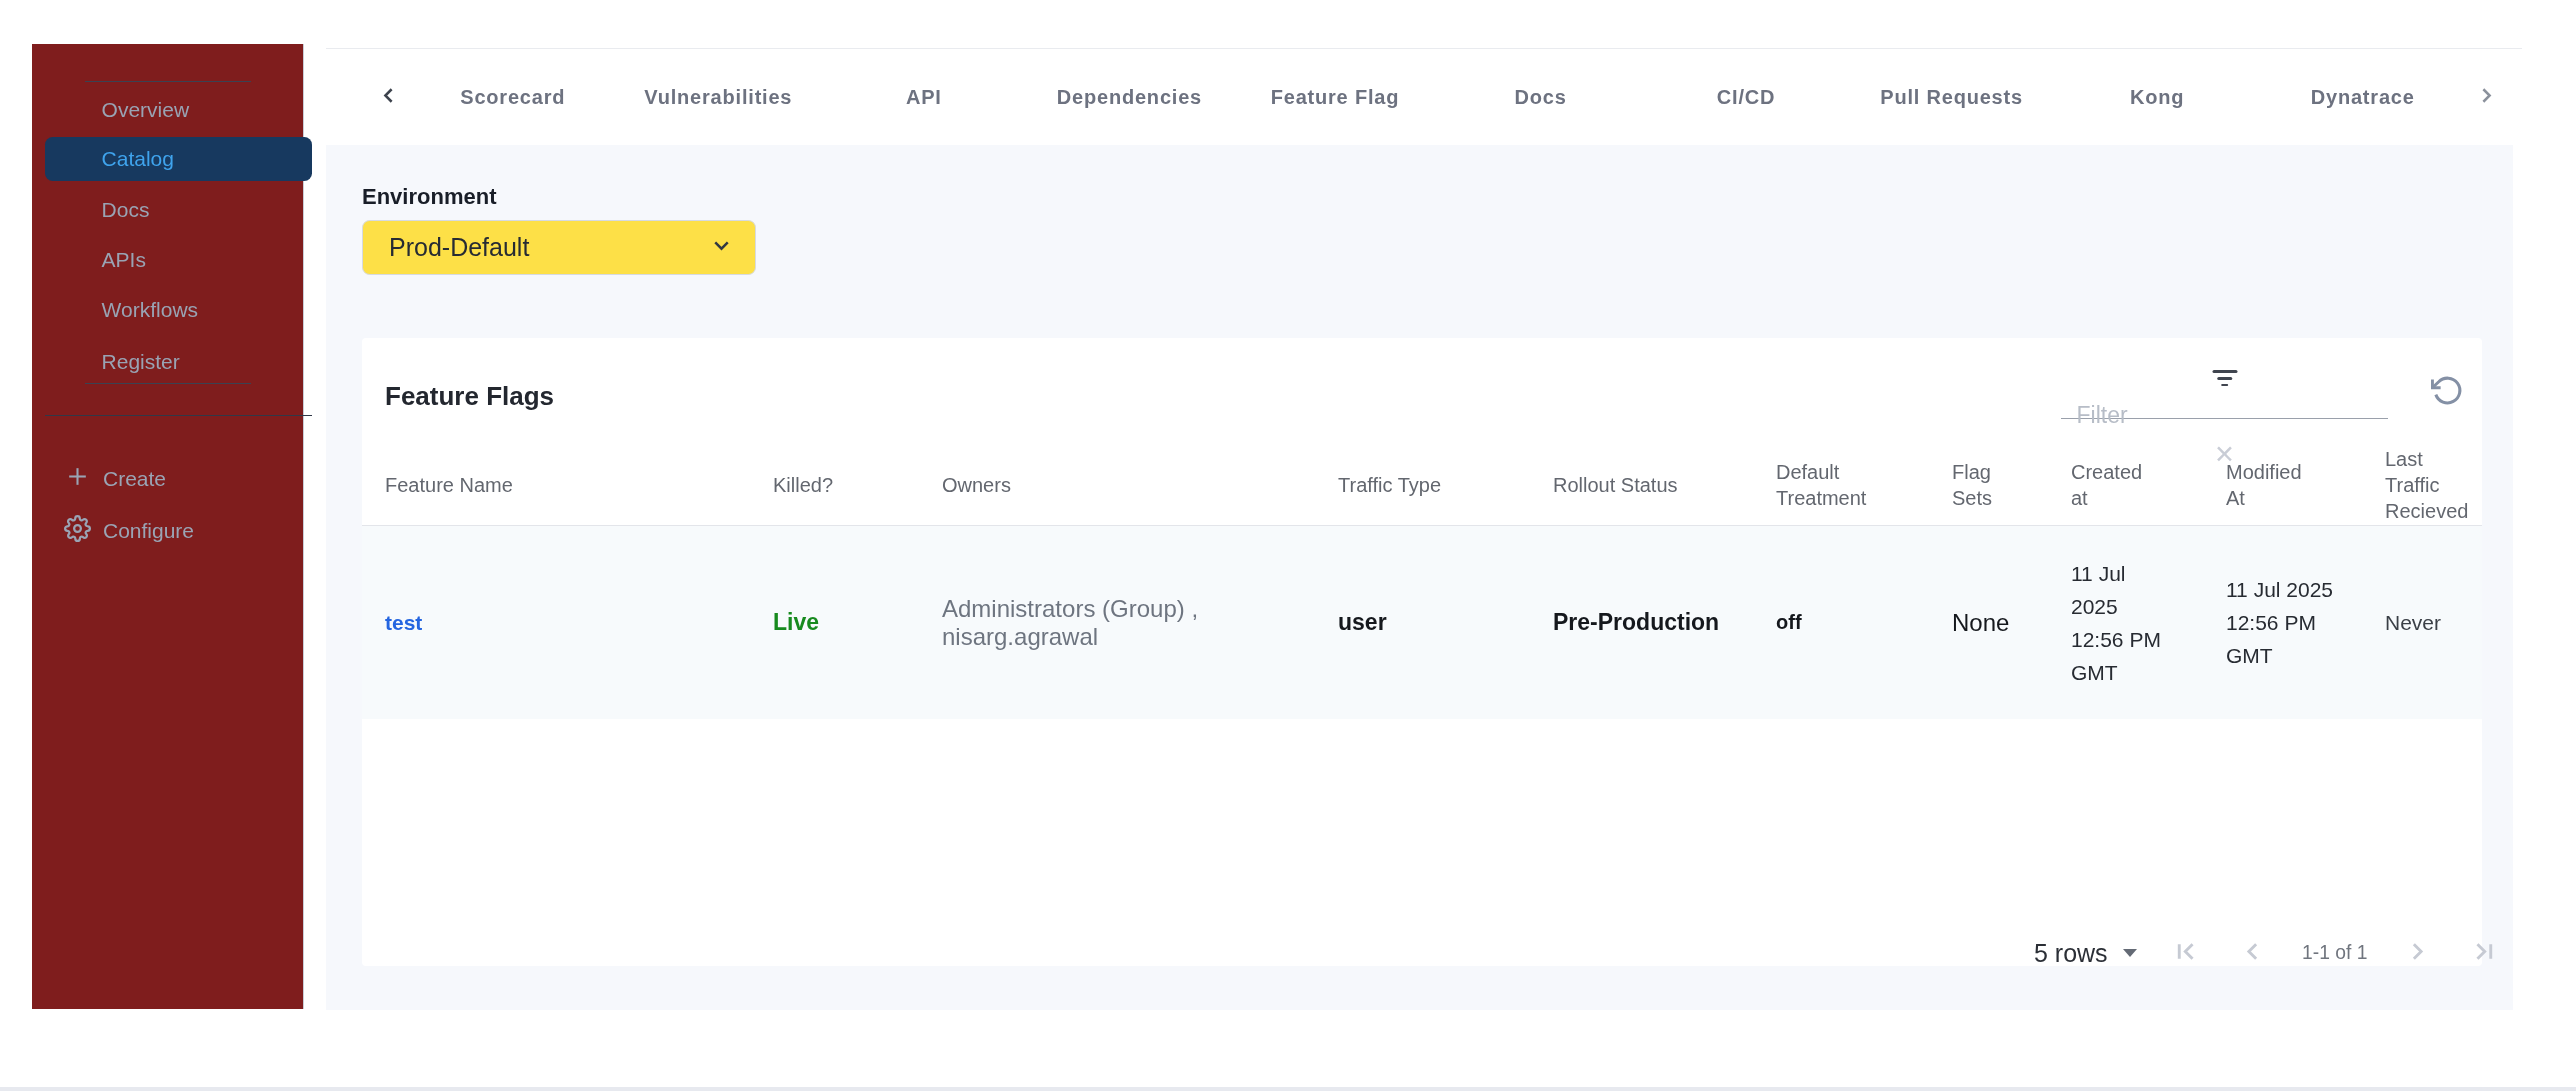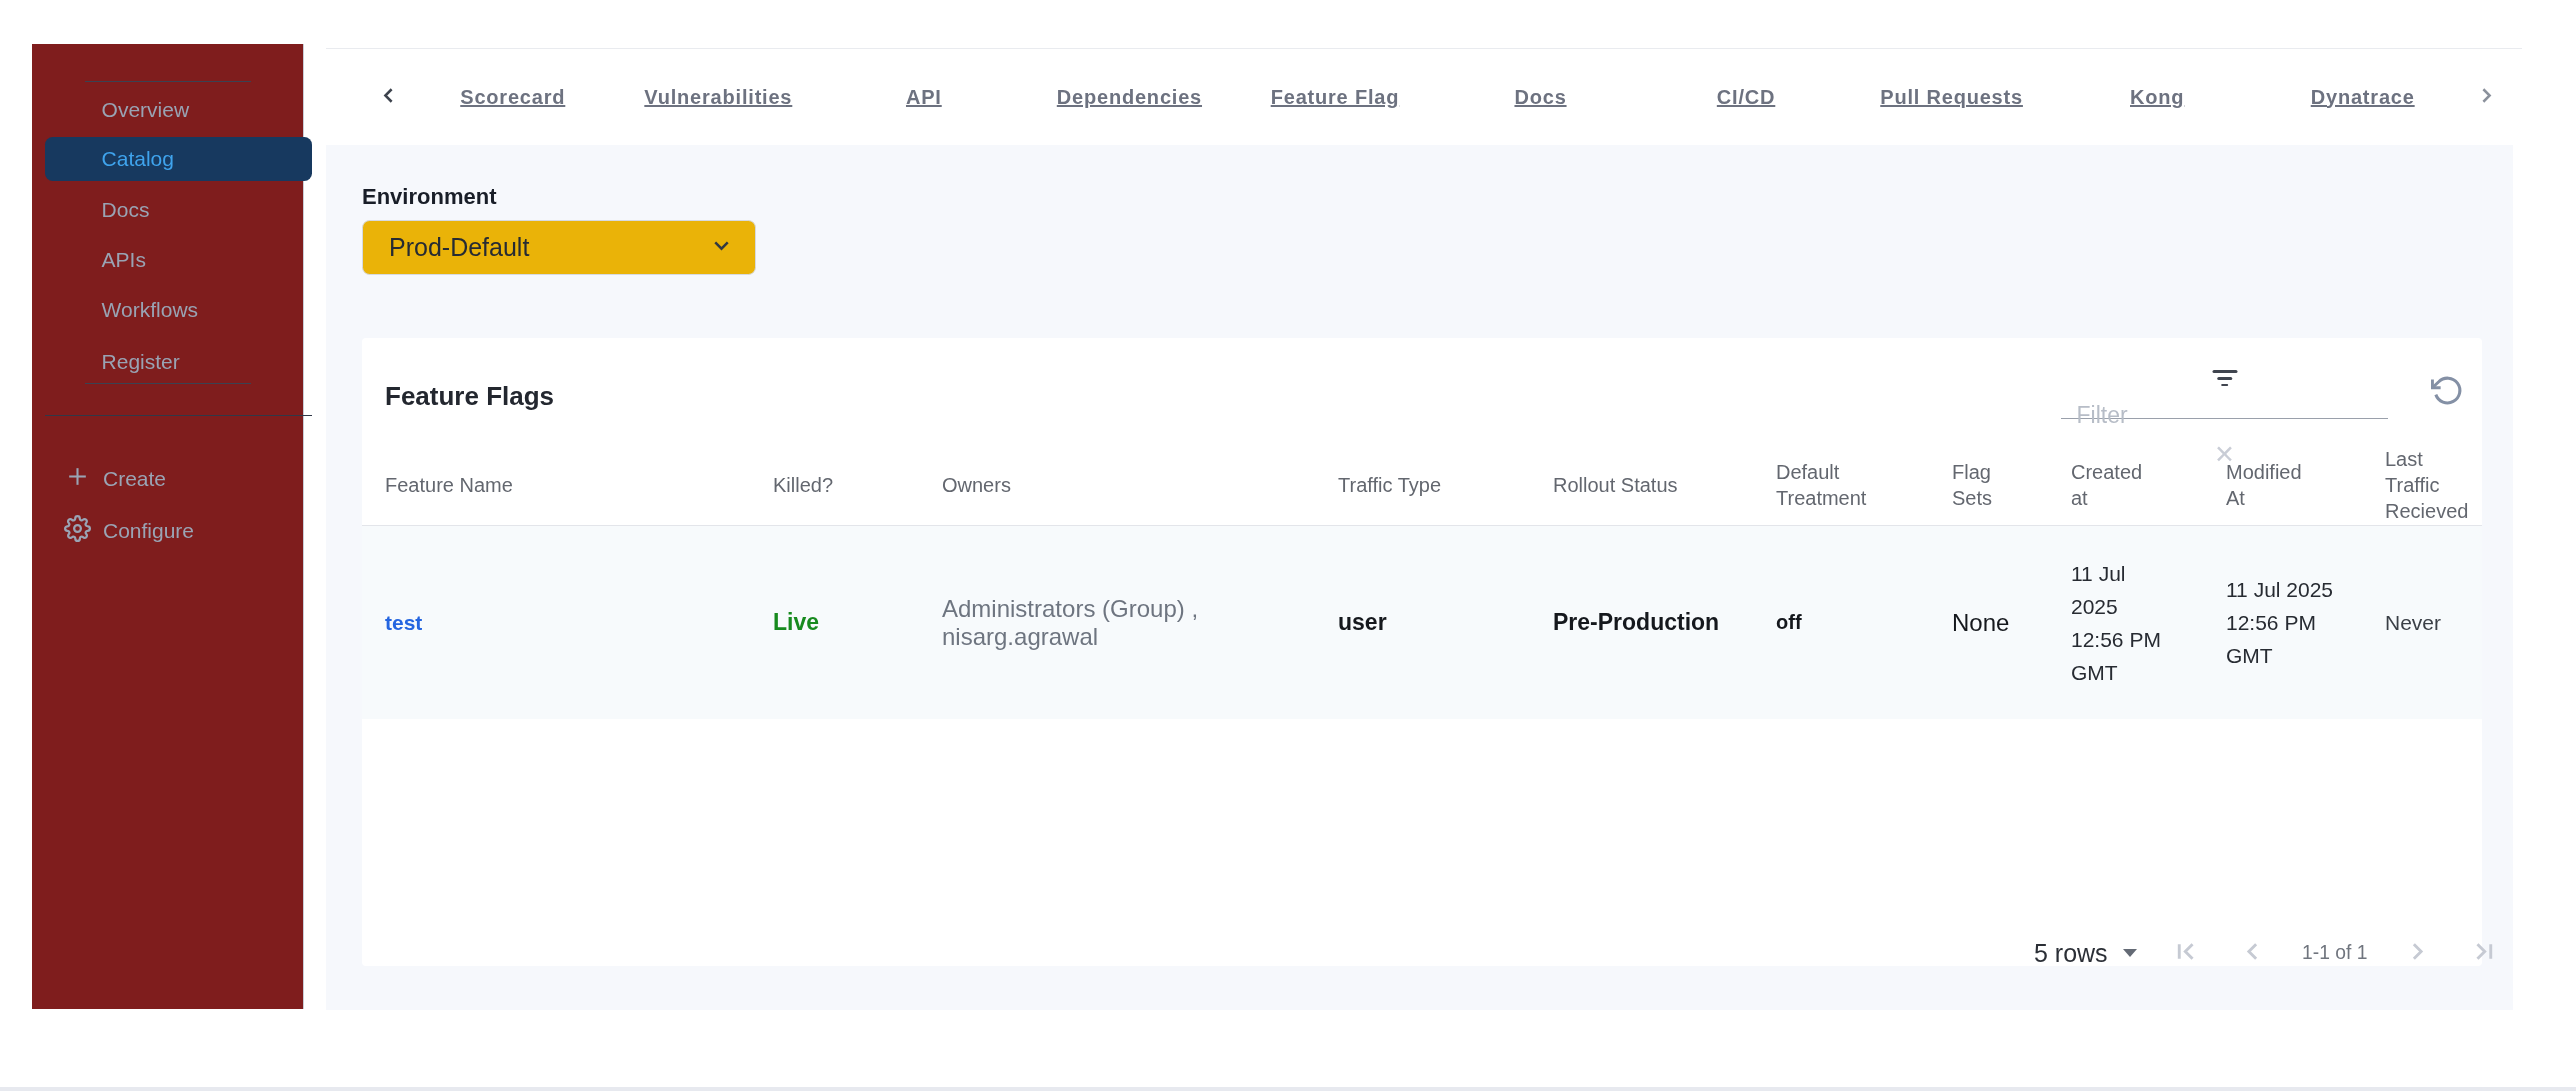--- a/index.html
+++ b/index.html
@@ -24,31 +24,31 @@
   .sb-action svg { stroke:#9aa4b4; fill:none; stroke-width:2; }
 
   
   .tabbar { position:absolute; left:326px; top:48px; width:2196px; height:97px;
     background:#ffffff; border-top:1px solid #e9ebef;
     display:flex; align-items:center; padding:0 13.5px 0 41px; }
   .tab-nav-icon { width:43px; height:100%; display:flex; align-items:center; justify-content:center; cursor:pointer; }
   .tab-nav-icon svg { stroke:#3d434d; fill:none; stroke-width:2.4; }
   .tab-nav-icon.next svg { stroke:#8b919c; }
   .tab { flex:1; height:100%; display:flex; align-items:center; justify-content:center;
-    position:relative; color:#6d7280; font-size:20px; font-weight:600; letter-spacing:0.8px; cursor:pointer; white-space:nowrap;text-decoration:underline; }
+    position:relative; color:#6d7280; font-size:20px; font-weight:600; letter-spacing:0.8px; cursor:pointer; white-space:nowrap; }
   .tab.active { color:#15181e; font-weight:700; }
   .tab.active::after { content:''; position:absolute; left:50%; transform:translateX(-50%);
     bottom:1.9px; width:153px; height:3.9px; background:#2d4ece; }
 
   
   .content { position:absolute; left:326px; top:145px; width:2187px; height:865px; background:#f6f8fc; }
 
   .env-label { position:absolute; left:36px; top:39px; font-size:22px; font-weight:700; color:#191e28; }
   .env-select { position:absolute; left:36px; top:75px; width:394px; height:55px;
-    background:#eab308; border:1px solid #d6dae1; border-radius:7.7px;
+    background:#fde047; border:1px solid #d6dae1; border-radius:7.7px;
     display:flex; align-items:center; padding:0 21px 0 26px; cursor:pointer; }
   .env-select .sel-text { flex:1; font-size:25px; color:#262b33; }
   .env-select svg { stroke:#323842; fill:none; stroke-width:2.4; }
 
   
   .card { position:absolute; left:36px; top:193px; width:2120px; height:628px;
     background:#ffffff; border-radius:3.9px; }
   .card-title { position:absolute; left:23px; top:43px; font-size:26px; font-weight:700; color:#23272f; }
 
   .filter-wrap { position:absolute; left:1699px; top:31px; width:327px; height:50px;

